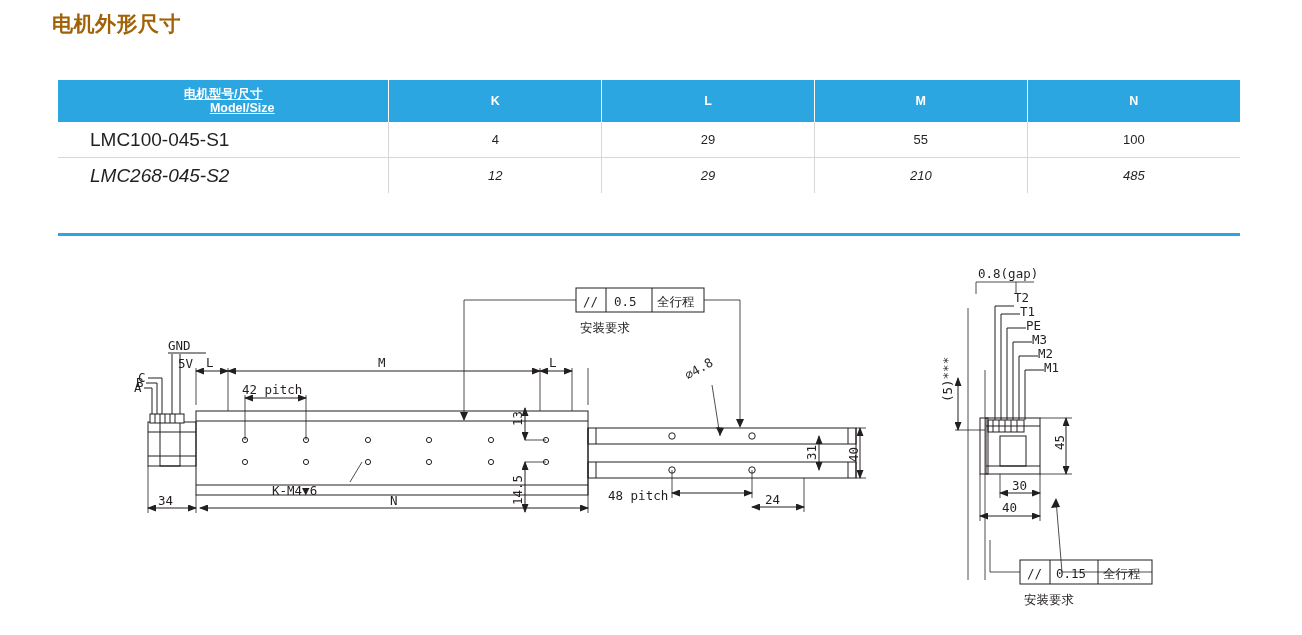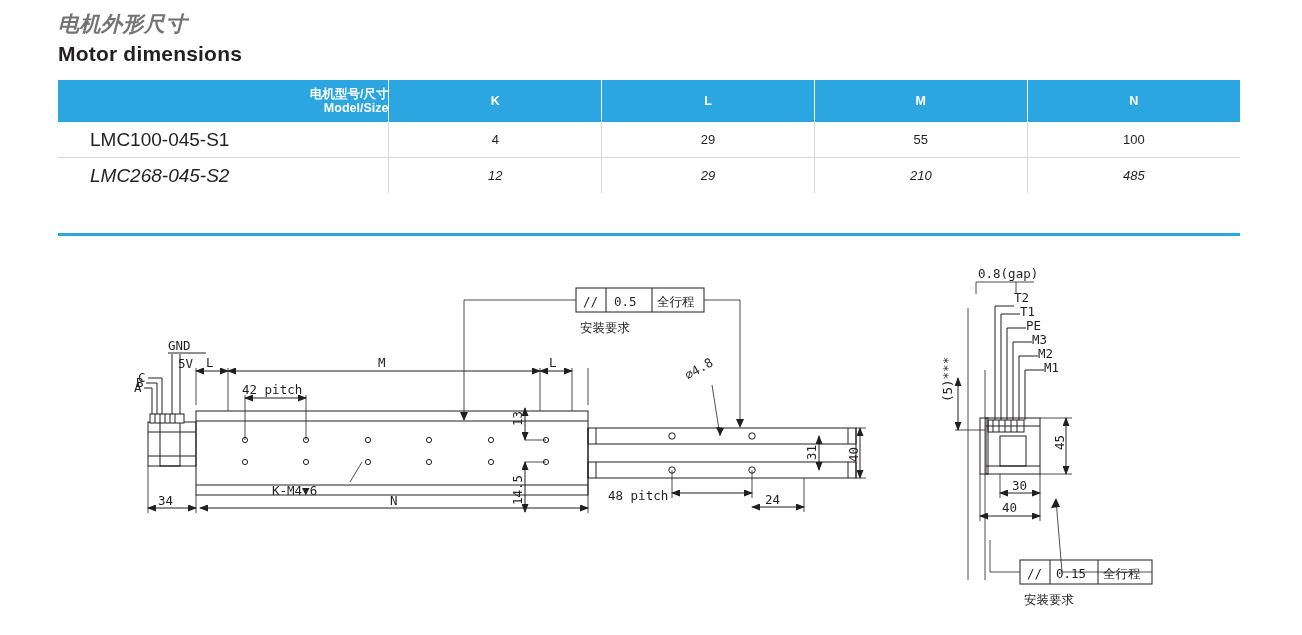--- a/index.html
+++ b/index.html
@@ -8,24 +8,23 @@
     background:#ffffff;
     font-family:"Liberation Sans", sans-serif;
     color:#231f20;
     position:relative;
     overflow:hidden;
   }
   .wrap{position:relative;width:1302px;height:635px;}
 
   
   .title-cn{
-    position:absolute;left:58px;top:10px;
+    position:absolute;left:52px;top:10px;
     font-size:21px;font-weight:bold;letter-spacing:0.5px;
-    color:#737373;
-    font-style:italic;
+    color:#a16207;
   }
   .title-en{
     position:absolute;left:58px;top:42px;
     font-size:21px;font-weight:bold;letter-spacing:0.2px;
     color:#231f20;
   }
 
   
   .tbl{
     position:absolute;left:58px;top:80px;width:1182px;
@@ -33,21 +32,21 @@
   }
   .tbl th{
     background:#2ca6e0;color:#ffffff;
     font-size:12.5px;font-weight:bold;
     height:42px;vertical-align:middle;
     border-right:1px solid #ffffff;
     padding:0;
   }
   .tbl th:last-child{border-right:none;}
   .th-model{
-    text-align:right;padding-left:32px;line-height:14px;
+    text-align:center;padding-left:32px;line-height:14px;text-decoration:underline;
   }
   .th-model .l1{display:block;}
   .th-model .l2{display:block;padding-left:38px;}
   .tbl td{
     height:33px;font-size:13px;color:#231f20;
     text-align:center;vertical-align:middle;
     border-bottom:1px solid #d7d7d7;
     border-right:1px solid #d7d7d7;
   }
   .tbl td:last-child{border-right:none;text-align:center;}
@@ -71,21 +70,20 @@
     font-family:"Liberation Sans", sans-serif;
     font-size:12.5px;fill:#231f20;
   }
 </style>
 </head>
 <body>
 
 <div class="wrap">
 
   <div class="title-cn">电机外形尺寸</div>
-  <div class="title-en">Motor dimensions</div>
 
   <table class="tbl">
     <thead>
       <tr>
         <th class="th-model" style="width:28%">
           <span class="l1">电机型号/尺寸</span>
           <span class="l2">Model/Size</span>
         </th>
         <th style="width:18%">K</th>
         <th style="width:18%">L</th>

